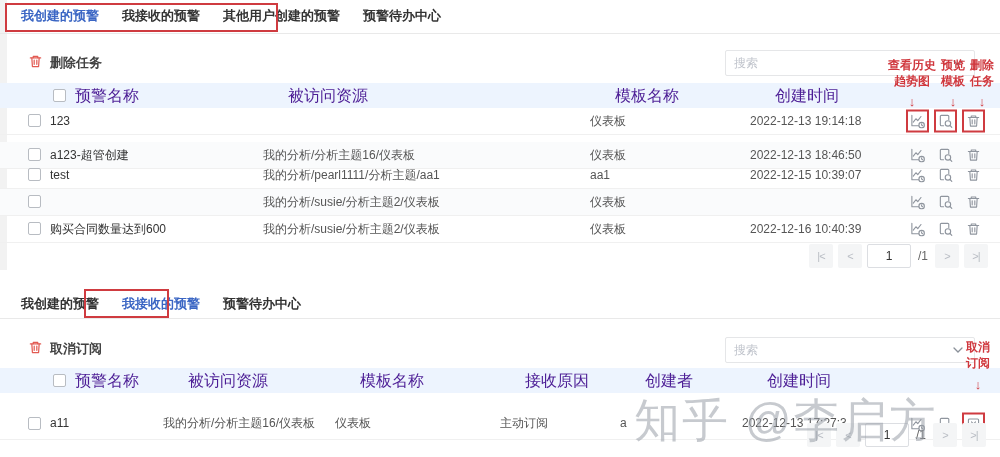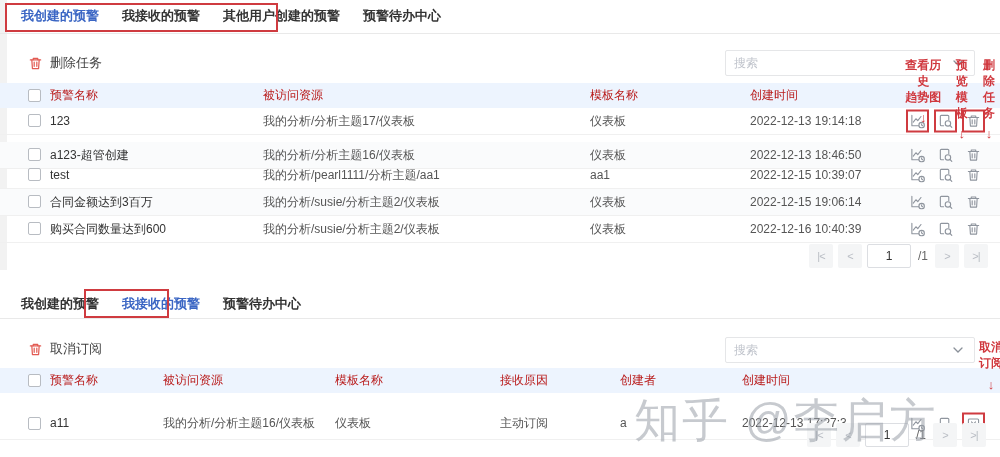--- a/index.html
+++ b/index.html
@@ -17,43 +17,43 @@
   .tabbar { position:absolute; left:0; right:0; border-bottom:1px solid #e9e9e9; padding-left:21px; display:flex; }
   .tabbar.s1 { top:0; height:34px; }
   .tabbar.s2 { top:288px; height:31px; }
   .tab { font-size:13px; font-weight:700; color:#333; line-height:32px; margin-right:23px; cursor:pointer; white-space:nowrap; }
   .tab.active { color:#3b66c4; }
   .anno-box { position:absolute; border:2px solid #cf3b40; pointer-events:none; z-index:30; }
   .anno-box.tabs1 { left:5px; top:3px; width:273px; height:29px; }
   .anno-box.tabs2 { left:84px; top:289px; width:85px; height:29px; }
 
   
-  .tool-action { position:absolute; left:28px; display:flex; align-items:center; gap:7px; font-size:13px; color:#424242; cursor:pointer; }
+  .tool-action { position:absolute; left:28px; display:flex; gap:7px; font-size:13px; color:#424242; cursor:pointer;font-weight:bold; }
   .tool-action.s1 { top:54px; }
   .tool-action.s2 { top:340px; }
   .search-wrap { position:absolute;padding-left:28px; }
   .search-wrap.s1 { left:697px; top:50px; }
   .search-wrap.s2 { left:697px; top:337px; }
   .search-input { width:250px; height:26px; border:1px solid #e5e6e8; border-radius:2px; padding:0 8px; font-size:12px; color:#333; outline:none; font-family:inherit; }
   .search-input::placeholder { color:#c0c4cc; }
   .chevron { position:absolute; top:10px; left:256px; }
 
   
-  .red { color:#d0383e;margin-left:13px; }
+  .red { color:#d0383e; }
   .anno-cols { position:absolute; left:888px; top:57px; display:flex; gap:5px; text-align:center; font-size:12px; font-weight:700; line-height:16px; z-index:30; }
   .anno-cols .col { display:flex; flex-direction:column; align-items:center; }
   .anno-cols .arrow { font-size:13px; margin-top:5px; font-weight:400; }
   .anno-sub { position:absolute; left:960px; top:339px; width:36px; text-align:center; font-size:12px; font-weight:700; line-height:16px; z-index:30; }
   .anno-sub .arrow { font-size:13px; margin-top:6px; display:block; font-weight:400; }
 
   
   .thead { position:absolute; left:0; right:0; background:#edf4fe; }
   .thead.s1 { top:83px; height:25px; }
   .thead.s2 { top:368px; height:25px; }
-  .thead span { position:absolute; top:0; line-height:25px; font-size:12px; color:#b91c1c; }
+  .thead span { position:absolute; top:0; line-height:25px; font-size:16px; color:#4c1d95;margin-left:25px; }
   .trow { position:absolute; left:0; right:0; height:27px; border-bottom:1px solid #f0f0f0; }
   .trow.alt { background:#fafbfc; }
   .trow .cell { position:absolute; top:0; line-height:26px; font-size:12px; color:#555; white-space:nowrap; }
   .trow .cell.name { color:#333; }
   .cb { position:absolute; left:28px; top:50%; margin-top:-7px; width:13px; height:13px; border:1px solid #b8bcc2; border-radius:2px; background:#fff; cursor:pointer; }
   .c-name { left:50px; } .c-res1 { left:263px; } .c-tpl1 { left:590px; } .c-time1 { left:750px; }
   .c-res2 { left:163px; } .c-tpl2 { left:335px; } .c-reason { left:500px; } .c-creator { left:620px; } .c-time2 { left:742px; }
 
   .row-icons { position:absolute; left:906px; top:50%; transform:translateY(-50%); display:flex; gap:5px; align-items:center; }
   .ico { display:flex; align-items:center; justify-content:center; padding:2px; border:2px solid transparent; cursor:pointer; }
@@ -154,21 +154,20 @@
   <span class="cb" style="top:6px;margin-top:0"></span>
   <span class="c-name">预警名称</span>
   <span class="c-res1">被访问资源</span>
   <span class="c-tpl1">模板名称</span>
   <span class="c-time1">创建时间</span>
 </div>
 
 <div class="trow" style="top:108px">
   <span class="cb"></span>
   <span class="cell name c-name">123</span>
-  <span class="cell c-res1">我的分析/分析主题17/仪表板</span>
   <span class="cell c-tpl1">仪表板</span>
   <span class="cell c-time1">2022-12-13 19:14:18</span>
   <span class="row-icons">
     <span class="ico boxed">
         <svg width="15" height="15" viewBox="0 0 16 16">
           <use href="#i-trend"></use>
         </svg>
       </span>
     <span class="ico boxed">
         <svg width="15" height="15" viewBox="0 0 16 16">
@@ -225,24 +224,22 @@
       </span>
     <span class="ico">
         <svg width="15" height="15" viewBox="0 0 16 16">
           <use href="#i-trash"></use>
         </svg>
       </span>
   </span>
 </div>
 <div class="trow alt" style="top:189px">
   <span class="cb"></span>
-  <span class="cell name c-name">合同金额达到3百万</span>
   <span class="cell c-res1">我的分析/susie/分析主题2/仪表板</span>
   <span class="cell c-tpl1">仪表板</span>
-  <span class="cell c-time1">2022-12-15 19:06:14</span>
   <span class="row-icons">
     <span class="ico">
         <svg width="15" height="15" viewBox="0 0 16 16">
           <use href="#i-trend"></use>
         </svg>
       </span>
     <span class="ico">
         <svg width="15" height="15" viewBox="0 0 16 16">
           <use href="#i-preview"></use>
         </svg>

